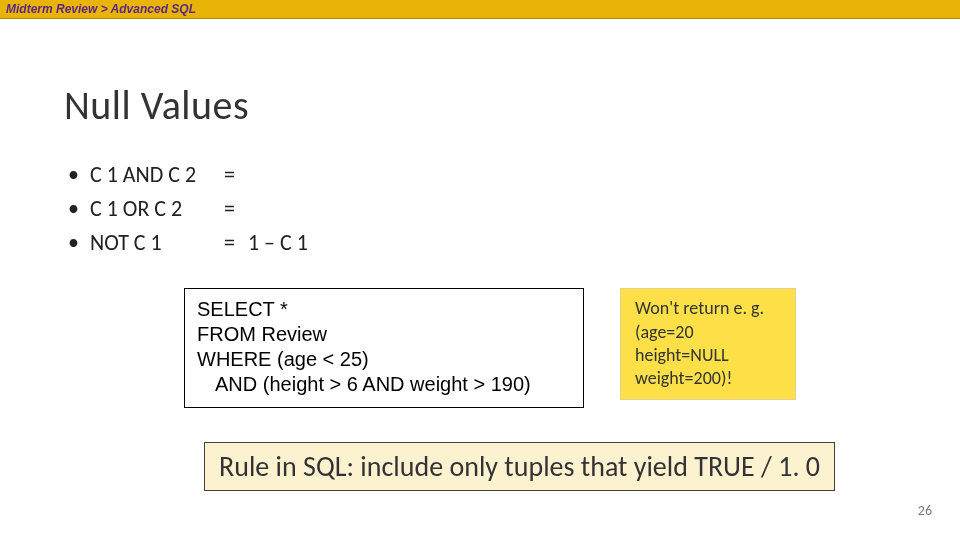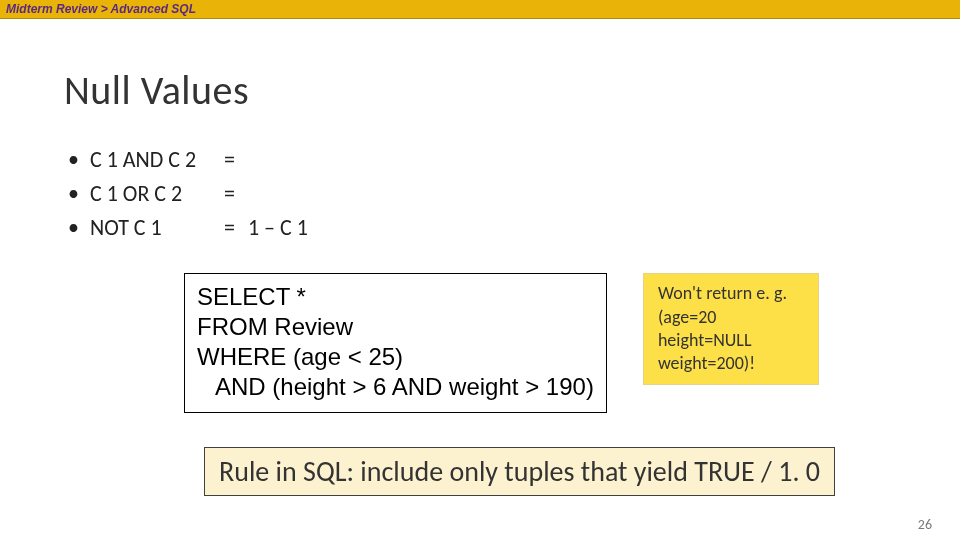--- a/index.html
+++ b/index.html
@@ -9,21 +9,21 @@
       border-bottom: 1px solid #b08a00;
       padding: 2px 6px;
       font-family: "Comic Sans MS", cursive, sans-serif;
       font-weight: bold;
       font-style: italic;
       font-size: 12px;
       color: #5a2a82;
     }
     .breadcrumb-bar .em { font-style: italic; }
     .slide {
-      padding: 19px 64px 0 64px;
+      padding: 34px 64px 0 64px;
       position: relative;
       height: calc(100% - 22px);
     }
     .title {
       font-size: 40px;
       font-weight: 400;
       color: #333;
       margin: 28px 0 28px 0;
       letter-spacing: 0.5px;
     }
@@ -41,21 +41,21 @@
       display: flex;
       gap: 36px;
       margin-top: 28px;
       align-items: flex-start;
       margin-left: 120px;
     }
     .code-box {
       border: 1px solid #000;
       padding: 8px 12px 10px 12px;
       font-family: Arial, sans-serif;
-      font-size: 24px;
+      font-size: 20px;
       line-height: 1.25;
       background: #fff;
       min-width: 400px;
     }
     .code-box .indent { padding-left: 18px; }
     .note-box {
       background: #fde047;
       border: 1px solid #e6d38a;
       padding: 8px 14px;
       font-size: 18px;
@@ -68,21 +68,21 @@
       border: 1px solid #404040;
       padding: 6px 14px;
       font-size: 28px;
       color: #333;
       display: inline-block;
       margin-top: 34px;
       margin-left: 140px;
     }
     .page-number {
       position: absolute;
-      bottom: 4px;
+      bottom: 18px;
       right: 28px;
       font-size: 14px;
       color: #7a7a7a;
     }
   </style>
 </head>
 <body>
 
 <div class="breadcrumb-bar">
   <span>Midterm Review</span>

